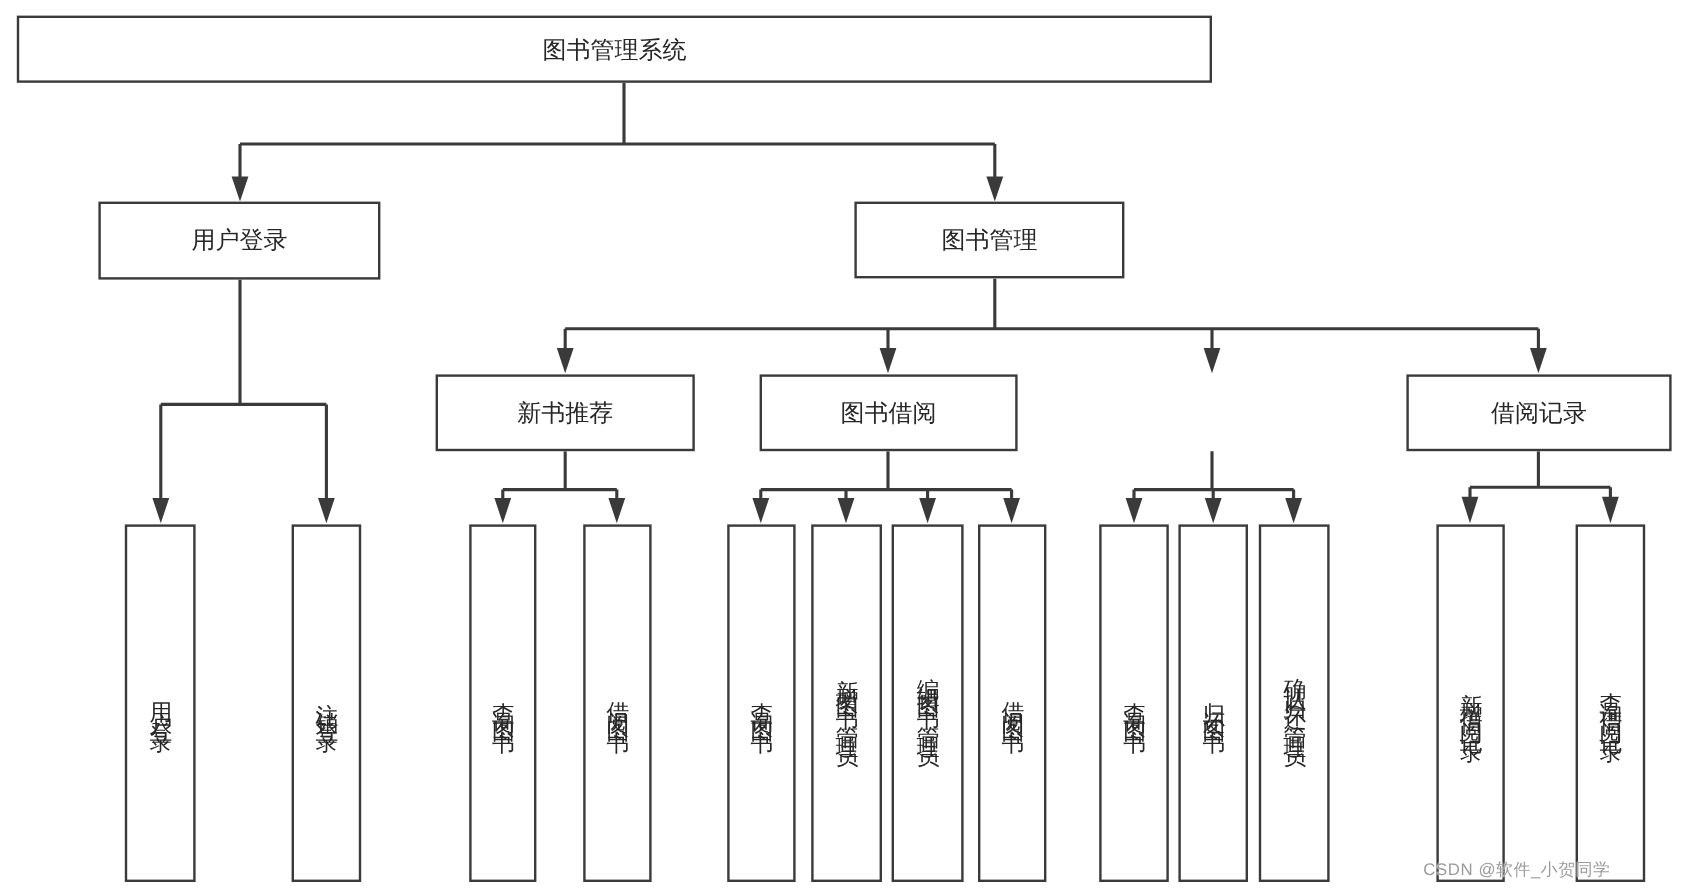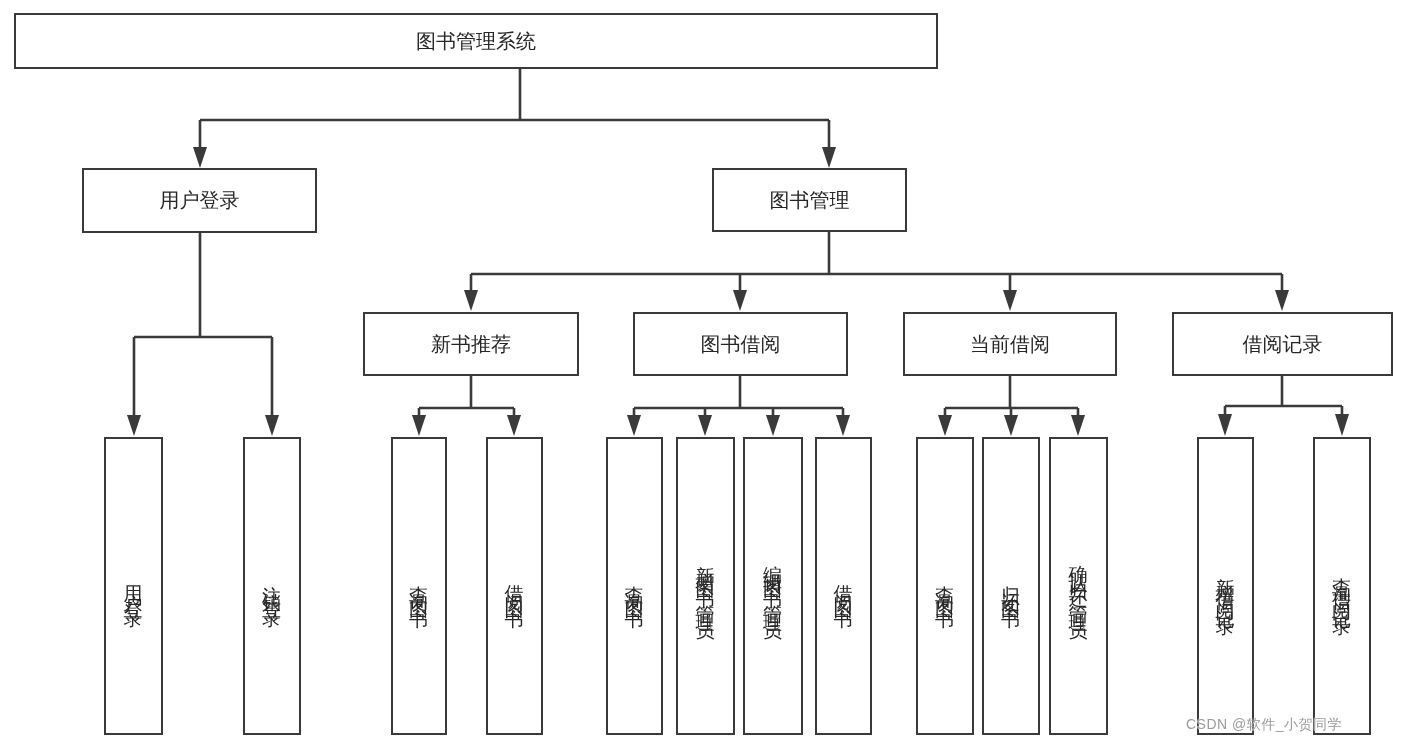--- a/index.html
+++ b/index.html
@@ -99,28 +99,27 @@
       <polygon points="1004,415 1018,415 1011,436"></polygon>
       <polygon points="1071,415 1085,415 1078,436"></polygon>
     </g>
     <g>
       <path d="M1282,376 L1282,406 M1225,406 L1342,406 M1225,406 L1225,417 M1342,406 L1342,417"></path>
       <polygon points="1218,414 1232,414 1225,436"></polygon>
       <polygon points="1335,414 1349,414 1342,436"></polygon>
     </g>
   </svg>
 
-  <div class="box" style="left:14px;top:13px;width:924px;height:56px;">图书管理系统</div>
+  <div class="box" style="left:14px;top:13px;width:996px;height:56px;">图书管理系统</div>
 
   <div class="box" style="left:82px;top:168px;width:235px;height:65px;">用户登录</div>
-  <div class="box" style="left:712px;top:168px;width:195px;height:64px;">图书管理</div>
+  <div class="box" style="left:712px;top:168px;width:225px;height:64px;">图书管理</div>
 
   <div class="box" style="left:363px;top:312px;width:216px;height:64px;">新书推荐</div>
   <div class="box" style="left:633px;top:312px;width:215px;height:64px;">图书借阅</div>
-  <div class="box" style="left:903px;top:312px;width:214px;height:64px;">当前借阅</div>
   <div class="box" style="left:1172px;top:312px;width:221px;height:64px;">借阅记录</div>
 
   <div class="box vbox" style="left:104px;top:437px;width:59px;height:298px;">用户登录</div>
   <div class="box vbox" style="left:243px;top:437px;width:58px;height:298px;">注销登录</div>
 
   <div class="box vbox" style="left:391px;top:437px;width:56px;height:298px;">查询图书</div>
   <div class="box vbox" style="left:486px;top:437px;width:57px;height:298px;">借阅图书</div>
 
   <div class="box vbox" style="left:606px;top:437px;width:57px;height:298px;">查询图书</div>
   <div class="box vbox" style="left:676px;top:437px;width:59px;height:298px;">新增图书（管理员）</div>

